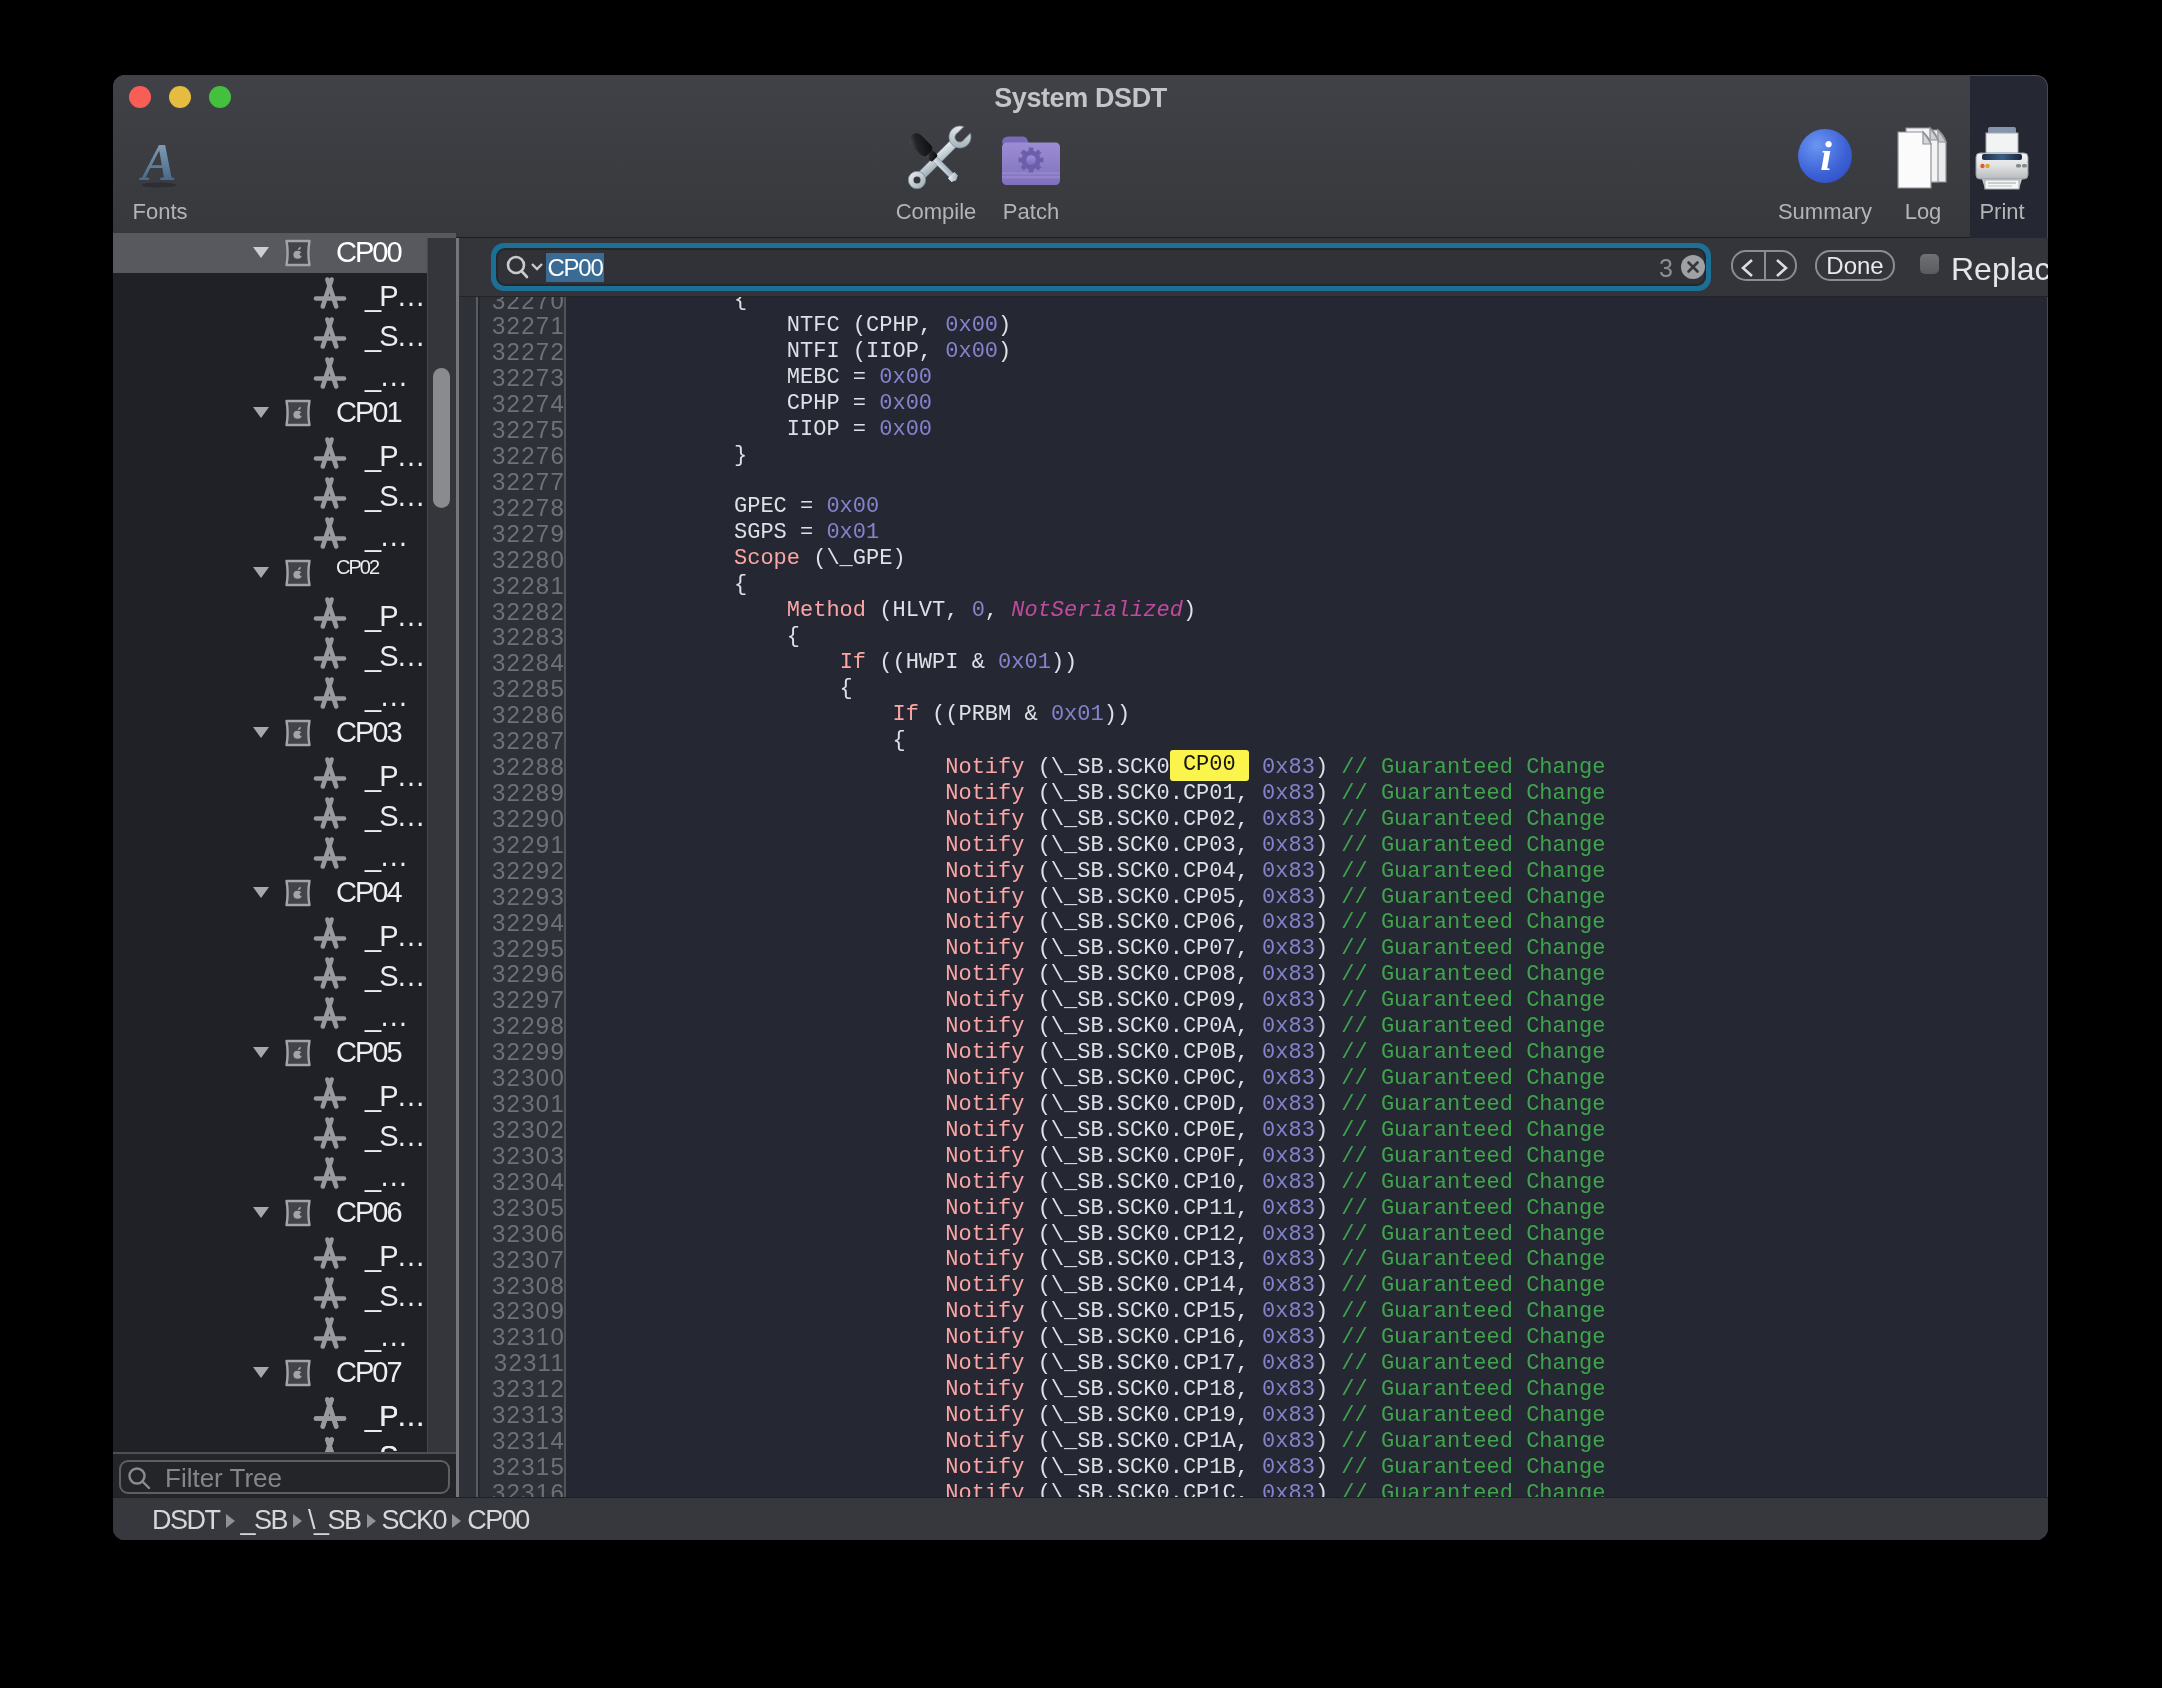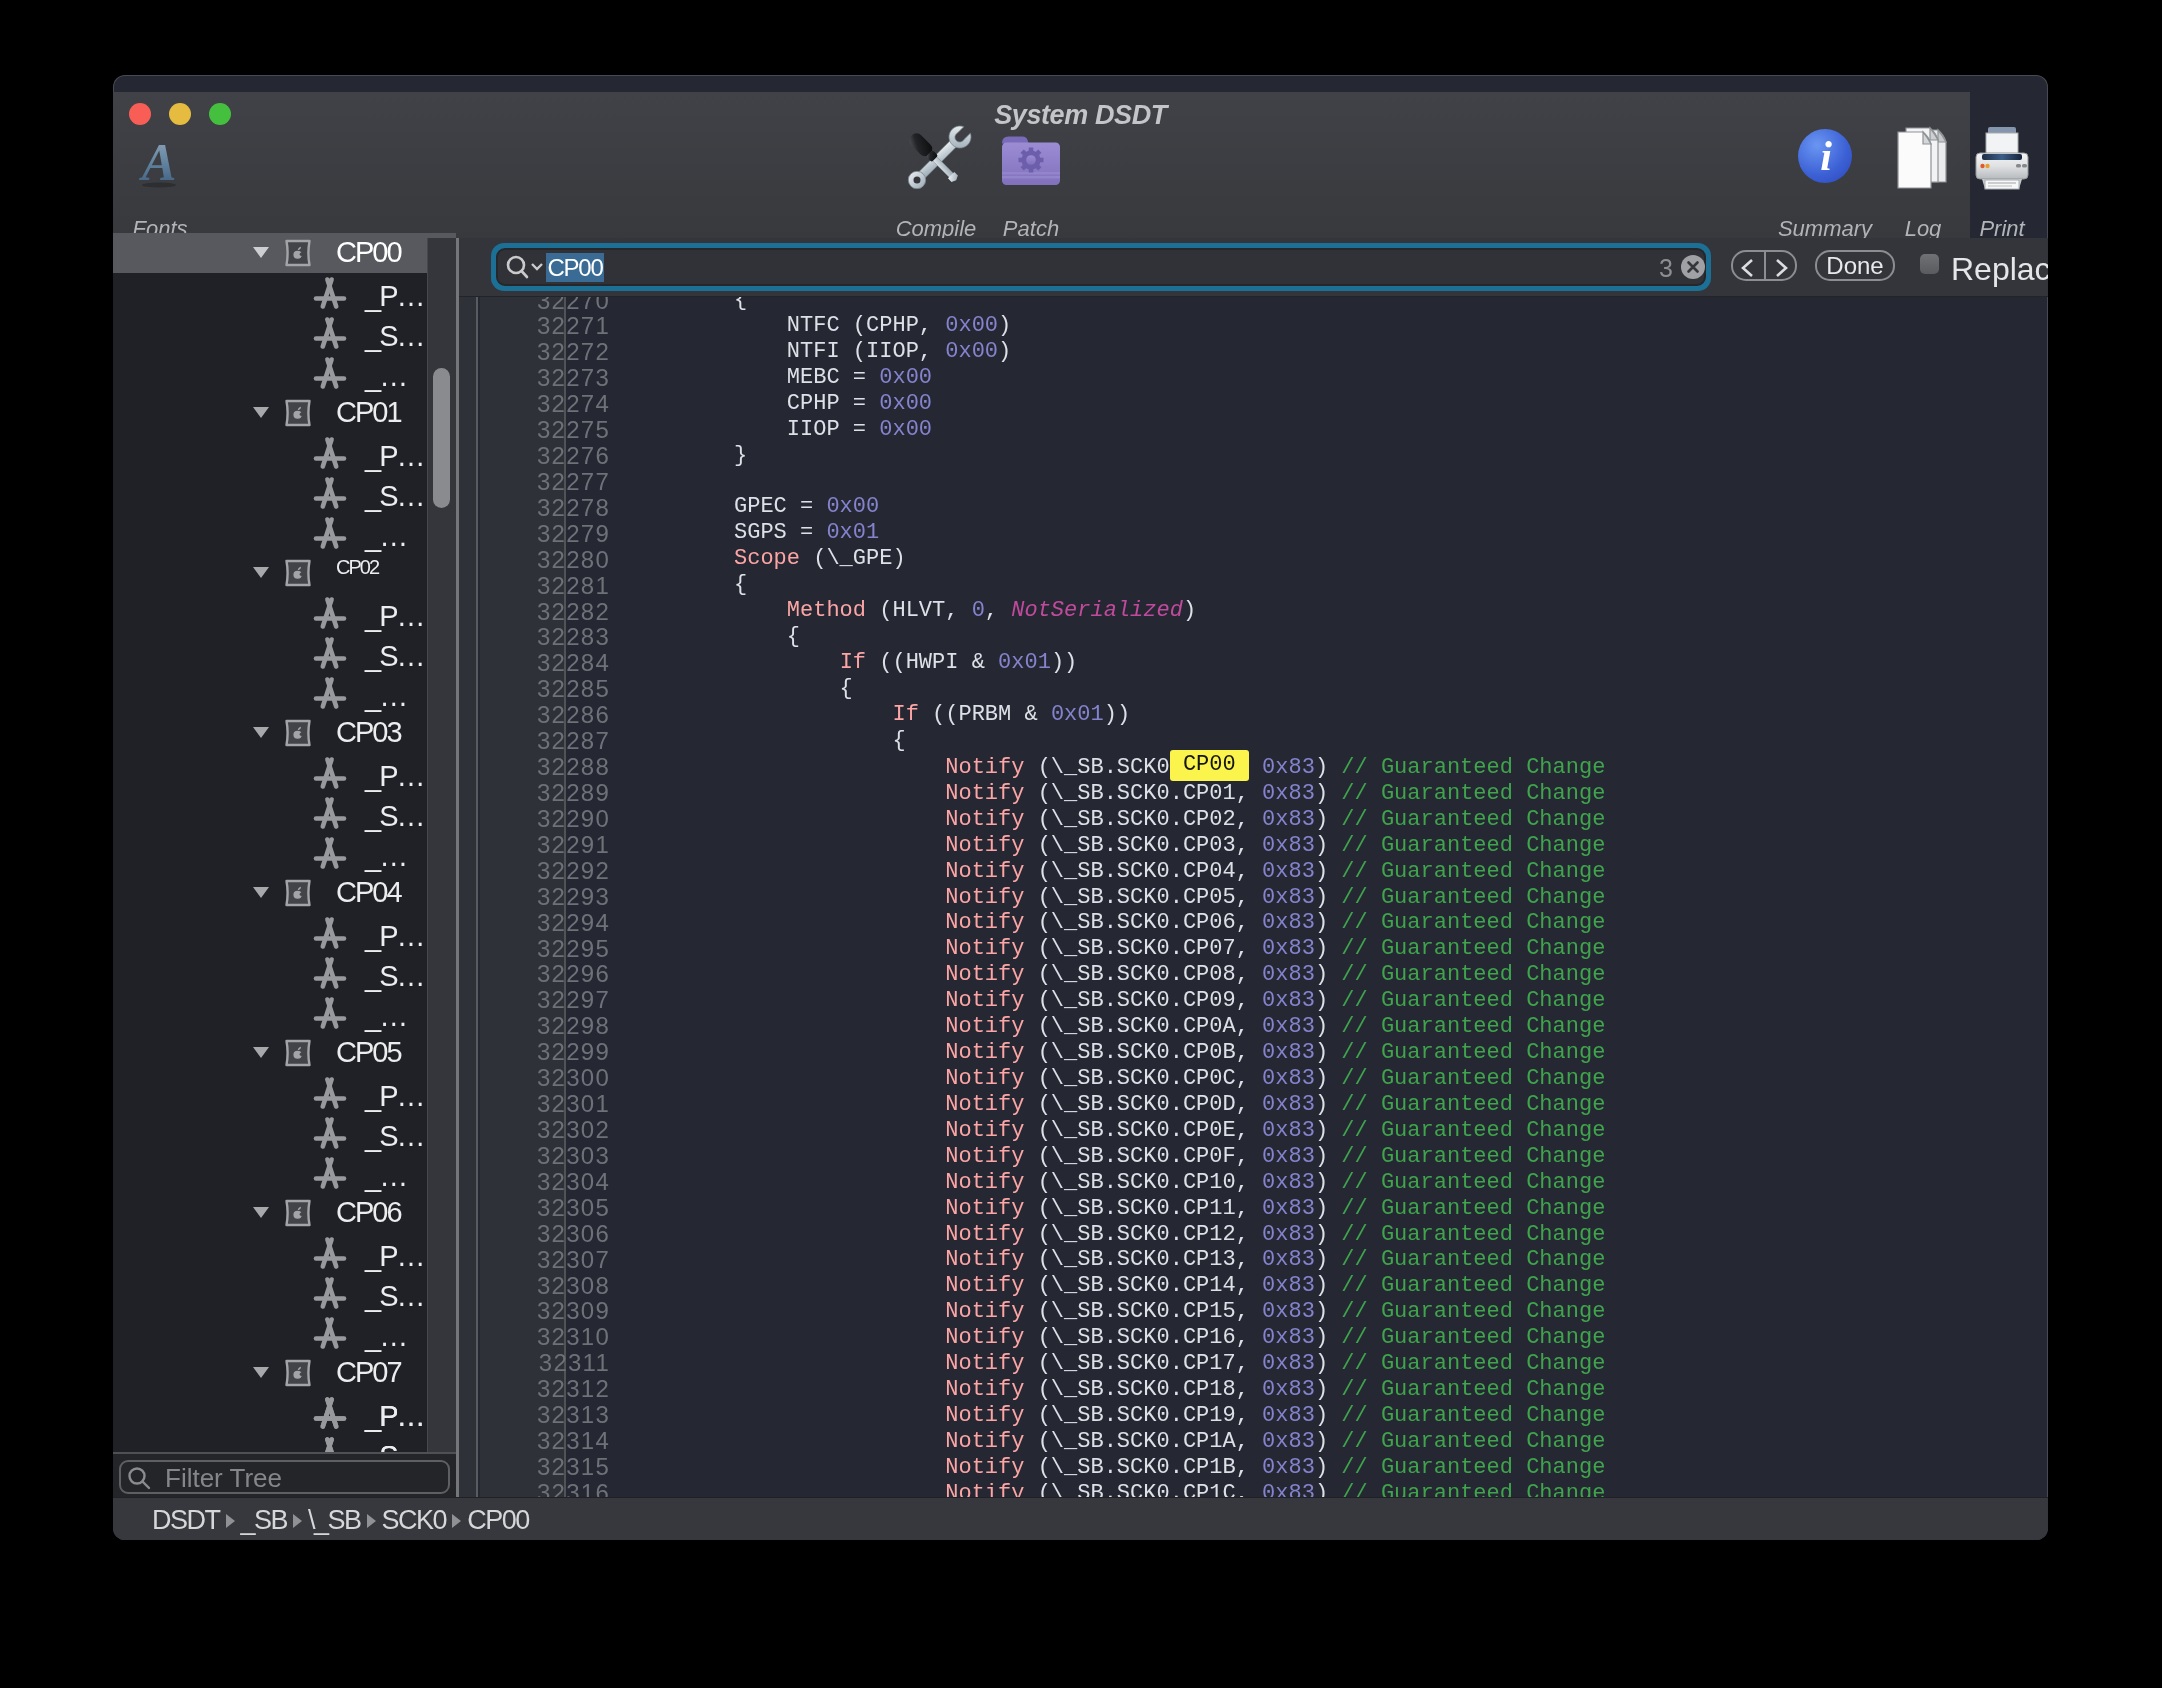--- a/index.html
+++ b/index.html
@@ -2,22 +2,22 @@
 <html><head><meta charset="utf-8"><style>
 *{margin:0;padding:0;box-sizing:border-box;}
 html,body{width:2162px;height:1688px;background:#000;overflow:hidden;
   font-family:"Liberation Sans",sans-serif;-webkit-font-smoothing:antialiased;}
 body{transform:translateZ(0);}
 .abs{position:absolute;}
 #win{position:absolute;left:113px;top:75px;width:1935px;height:1465px;transform:translateZ(0);
   border-radius:12px;overflow:hidden;background:#252833;
   box-shadow:inset 0 0 0 1px rgba(160,165,170,0.28);}
 
-#toolbar{position:absolute;left:0;top:17px;width:1857px;height:163px;
-  background:linear-gradient(#404247,#36383c);border-bottom:1px solid #1e1f22;font-style:italic;}
+#toolbar{position:absolute;left:0;top:0;width:1857px;height:163px;
+  background:linear-gradient(#404247,#36383c);border-bottom:1px solid #1e1f22;}
 .tl{position:absolute;width:22px;height:22px;border-radius:50%;top:11px;}
 #title{position:absolute;top:8px;left:0;width:1935px;text-align:center;
   font-size:27px;font-weight:600;color:#c3c5c8;letter-spacing:-0.4px;}
 .tlabel{position:absolute;font-size:22px;color:#b2b4b7;text-align:right;transform:translateX(-50%);top:124px;}
 
 #treebg{position:absolute;left:0;top:163px;width:314px;height:1214px;background:#1f2126;}
 #sbtrack{position:absolute;left:314px;top:163px;width:29px;height:1214px;background:#34363b;border-left:1px solid #46484c;}
 #sbthumb{position:absolute;left:320px;top:293px;width:17px;height:140px;border-radius:9px;background:#898b8e;}
 #selrow{position:absolute;left:0;top:158px;width:343px;height:40px;background:#57595e;}
 .disc{width:0;height:0;border-left:8.5px solid transparent;border-right:8.5px solid transparent;border-top:11.5px solid #a2a4a8;position:absolute;top:14px;}
@@ -36,21 +36,21 @@
 .btn{position:absolute;border:2px solid #8b8d90;border-radius:15px;height:31px;top:175px;}
 
 #statusbar{position:absolute;left:0;top:1422px;width:1935px;height:43px;background:#37383d;border-top:1px solid #202124;display:flex;align-items:center;padding-top:3px;}
 #statusbar .crumb{color:#d6d7d9;font-size:27px;font-weight:500;letter-spacing:-1.5px;}
 #statusbar .sep{width:0;height:0;border-top:7px solid transparent;border-bottom:7px solid transparent;border-left:9px solid #8f9195;margin:0 6px;display:inline-block;}
 
 #strip{position:absolute;left:346px;top:222px;width:19px;height:1200px;background:#2f3138;border-right:2px solid #595b5f;}
 #gutter{position:absolute;left:367px;top:222px;width:86px;height:1200px;background:#2f3138;border-right:2px solid #515357;}
 #codeview{position:absolute;left:346px;top:222px;width:1589px;height:1200px;overflow:hidden;}
 #gutternums{position:absolute;left:0px;top:-9.5px;width:106px;text-align:right;
-  font-size:24px;letter-spacing:1.25px;line-height:25.926px;color:#6e7177;white-space:pre;margin-left:45px;}
+  font-size:24px;letter-spacing:1.25px;line-height:25.926px;color:#6e7177;white-space:pre;}
 #code{position:absolute;left:275px;top:-10px;font-family:"Liberation Mono",monospace;
   font-size:22px;line-height:25.926px;white-space:pre;color:#dde0e6;}
 .k{color:#fca5a5;} .n{color:#8583cd;} .p{color:#c04a9c;font-style:italic;} .c{color:#3fa44c;}
 .hl{display:inline-block;width:79.2px;height:31px;background:#fbf44c;border-radius:3px;
   color:#15150f;text-align:center;vertical-align:middle;margin-top:-4px;line-height:29px;}
 </style></head>
 <body>
 <div id="win">
   <div id="toolbar">
     <div class="tl" style="left:16px;background:#f95e56"></div>

